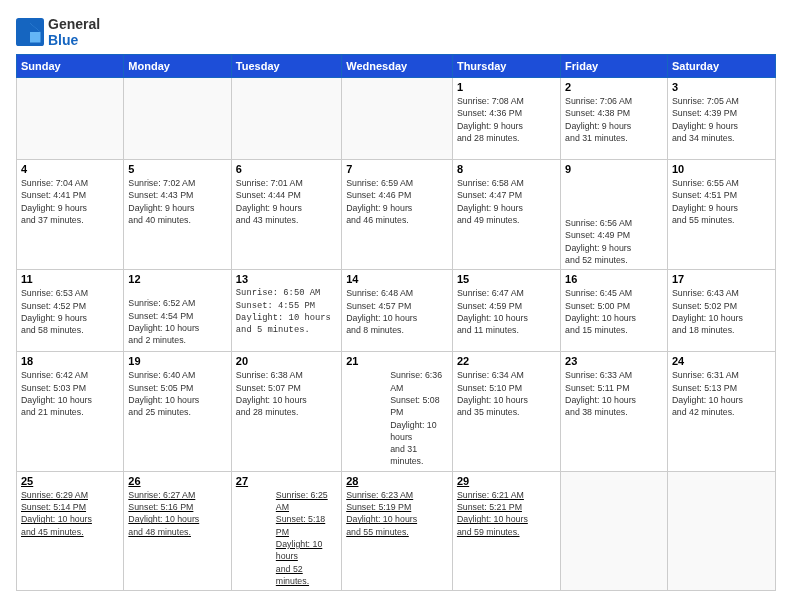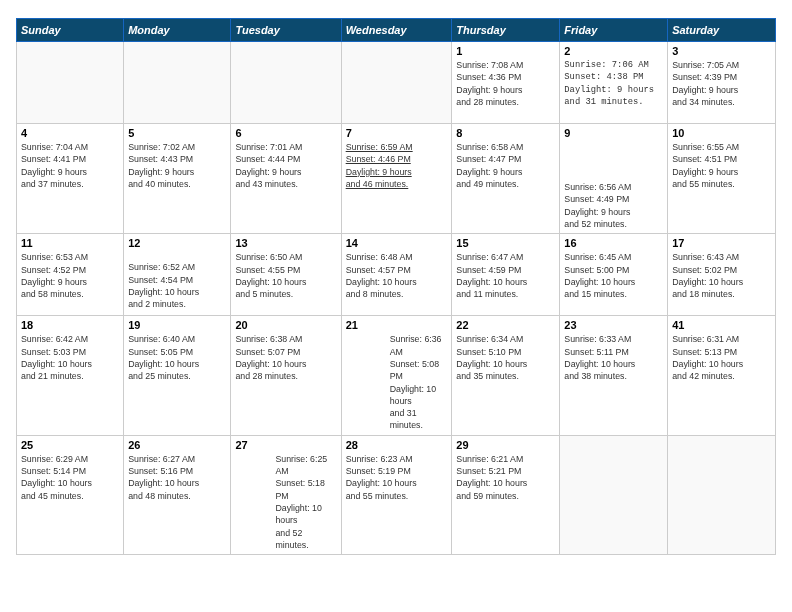--- a/index.html
+++ b/index.html
@@ -45,27 +45,26 @@
       color: #333;
       text-align: center;
       margin-bottom: 6px;
     }
     .calendar {
       width: 100%;
       border-collapse: collapse;
       font-size: 9.5px;
     }
     .calendar th {
-      background-color: #0c4a6e;
+      background-color: #1d4ed8;
       color: #fff;
       padding: 5px 4px;
       text-align: left;
       font-size: 11px;
       border: 1px solid #1565C0;
-      font-style: italic;
     }
     .calendar td {
       border: 1px solid #ccc;
       vertical-align: top;
       padding: 3px 4px;
       width: 113px;
       height: 82px;
     }
     .day-num {
       font-weight: bold;
@@ -76,26 +75,43 @@
     .day-detail {
       font-size: 8.8px;
       color: #333;
       line-height: 1.4;
     }
     .empty-cell {
       background: #f9f9f9;
     }
     tr:last-child td {
       height: 72px;
+      text-decoration: underline;
     }
   </style>
 </head>
 <body>
 
 <div class="page">
+  <div class="header-top">
+    <div class="logo">
+      <svg class="logo-icon" viewBox="0 0 32 32">
+        <rect x="0" y="0" width="32" height="32" rx="3" fill="#1565C0"></rect>
+        <polygon points="16,6 28,16 28,28 16,28 16,6" fill="#64B5F6"></polygon>
+        <polygon points="16,6 28,16 16,16" fill="#1565C0"></polygon>
+      </svg>
+      <div>
+        <div style="font-weight:bold;font-size:14px;color:#333;">General</div>
+        <div style="font-weight:bold;font-size:14px;color:#1565C0;">Blue</div>
+      </div>
+    </div>
+    <div class="title-block">
+      <div class="main-title"></div>
+    </div>
+  </div>
   <div class="subtitle"></div>
 
   <table class="calendar">
     <thead>
       <tr>
       <th>Sunday</th>
           <th>Monday</th>
           <th>Tuesday</th>
           <th>Wednesday</th>
           <th>Thursday</th>
@@ -111,21 +127,21 @@
           <td class="empty-cell"></td>
           <td>
             <span class="day-num">1</span>
             <div class="day-detail" style="white-space: pre-line;">Sunrise: 7:08 AM
 Sunset: 4:36 PM
 Daylight: 9 hours
 and 28 minutes.</div>
           </td>
           <td>
             <span class="day-num">2</span>
-            <div class="day-detail" style="white-space: pre-line; font-family: Liberation Mono, monospace;">Sunrise: 7:06 AM
+            <div class="day-detail" style="white-space: pre-line;">Sunrise: 7:06 AM
 Sunset: 4:38 PM
 Daylight: 9 hours
 and 31 minutes.</div>
           </td>
           <td>
             <span class="day-num">3</span>
             <div class="day-detail" style="white-space: pre-line;">Sunrise: 7:05 AM
 Sunset: 4:39 PM
 Daylight: 9 hours
 and 34 minutes.</div>
@@ -148,21 +164,21 @@
           </td>
           <td>
             <span class="day-num">6</span>
             <div class="day-detail" style="white-space: pre-line;">Sunrise: 7:01 AM
 Sunset: 4:44 PM
 Daylight: 9 hours
 and 43 minutes.</div>
           </td>
           <td>
             <span class="day-num">7</span>
-            <div class="day-detail" style="white-space: pre-line; text-decoration: underline;">Sunrise: 6:59 AM
+            <div class="day-detail" style="white-space: pre-line;">Sunrise: 6:59 AM
 Sunset: 4:46 PM
 Daylight: 9 hours
 and 46 minutes.</div>
           </td>
           <td>
             <span class="day-num">8</span>
             <div class="day-detail" style="white-space: pre-line;">Sunrise: 6:58 AM
 Sunset: 4:47 PM
 Daylight: 9 hours
 and 49 minutes.</div>
@@ -192,21 +208,21 @@
           </td>
           <td>
             <span class="day-num">12</span>
             <div class="day-detail" style="white-space: pre-line; margin-top: 12px;">Sunrise: 6:52 AM
 Sunset: 4:54 PM
 Daylight: 10 hours
 and 2 minutes.</div>
           </td>
           <td>
             <span class="day-num">13</span>
-            <div class="day-detail" style="white-space: pre-line;">Sunrise: 6:50 AM
+            <div class="day-detail" style="white-space: pre-line; font-family: Liberation Mono, monospace;">Sunrise: 6:50 AM
 Sunset: 4:55 PM
 Daylight: 10 hours
 and 5 minutes.</div>
           </td>
           <td>
             <span class="day-num">14</span>
             <div class="day-detail" style="white-space: pre-line;">Sunrise: 6:48 AM
 Sunset: 4:57 PM
 Daylight: 10 hours
 and 8 minutes.</div>
@@ -270,21 +286,21 @@
 and 35 minutes.</div>
           </td>
           <td>
             <span class="day-num">23</span>
             <div class="day-detail" style="white-space: pre-line;">Sunrise: 6:33 AM
 Sunset: 5:11 PM
 Daylight: 10 hours
 and 38 minutes.</div>
           </td>
           <td>
-            <span class="day-num">41</span>
+            <span class="day-num">24</span>
             <div class="day-detail" style="white-space: pre-line;">Sunrise: 6:31 AM
 Sunset: 5:13 PM
 Daylight: 10 hours
 and 42 minutes.</div>
           </td>
         </tr>
         <tr>
           <td>
             <span class="day-num">25</span>
             <div class="day-detail" style="white-space: pre-line;">Sunrise: 6:29 AM

